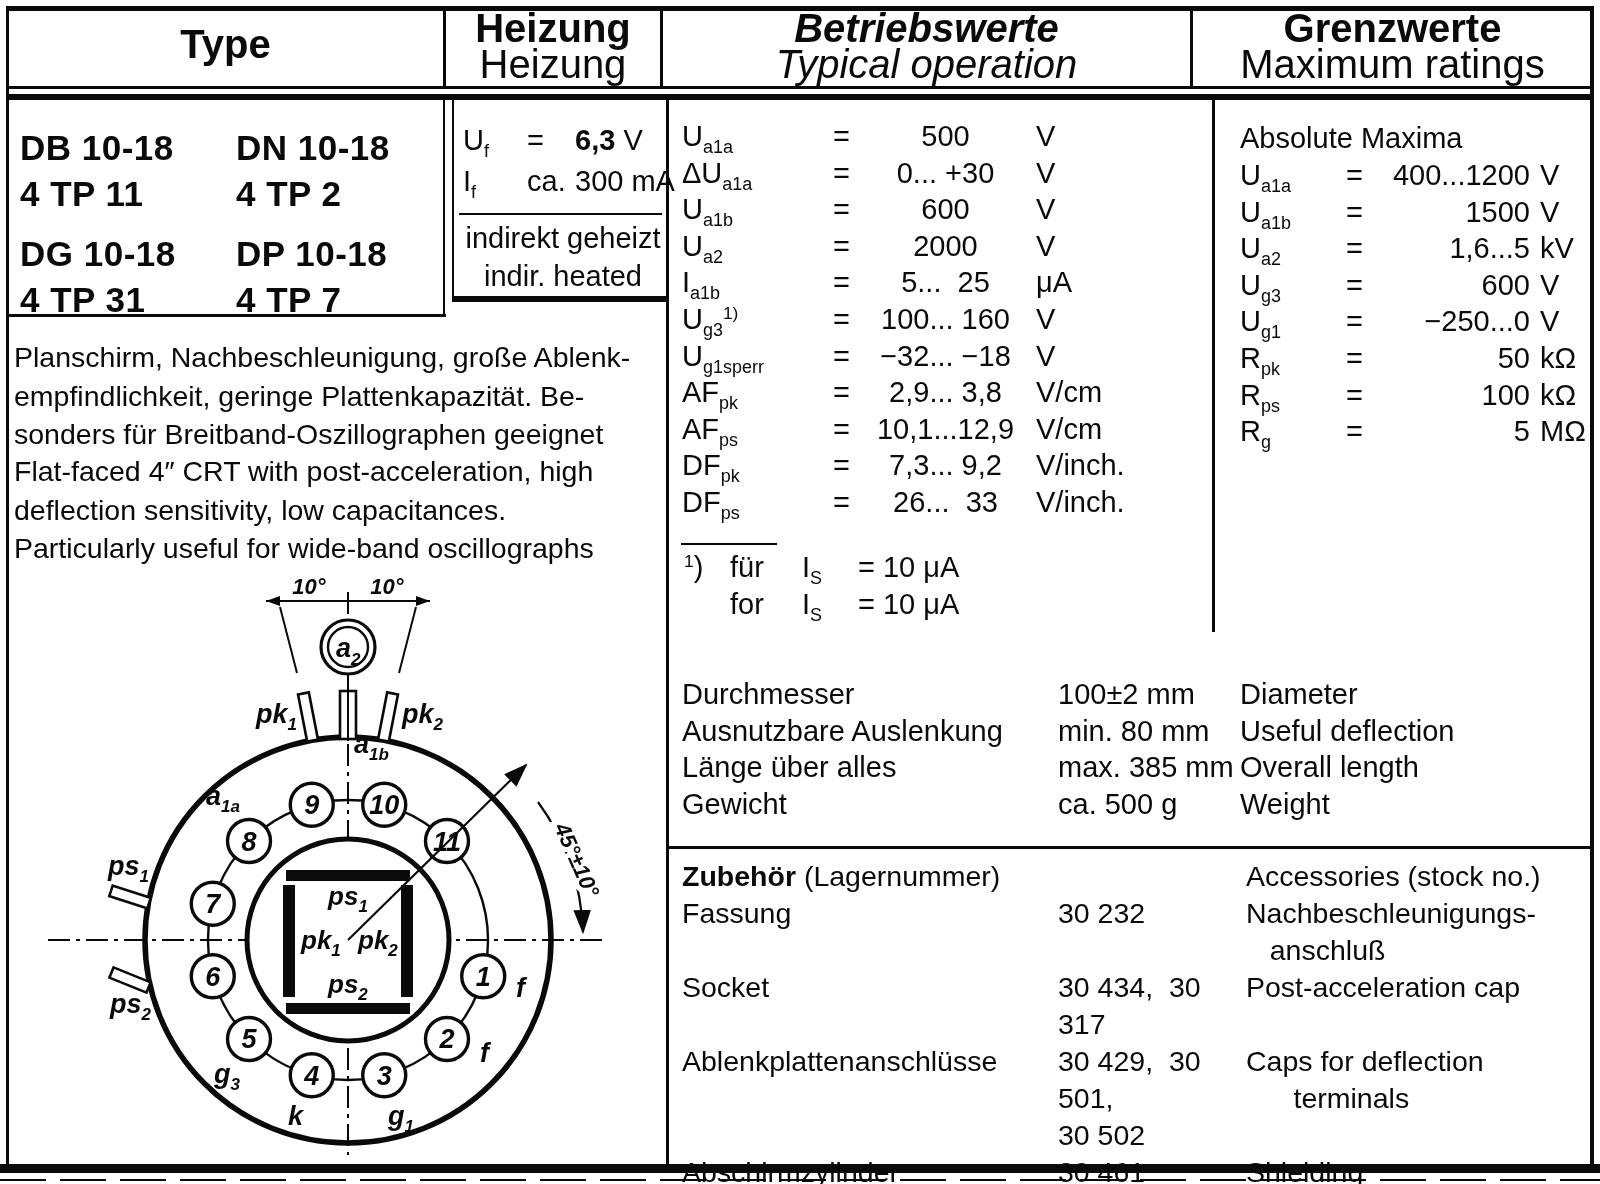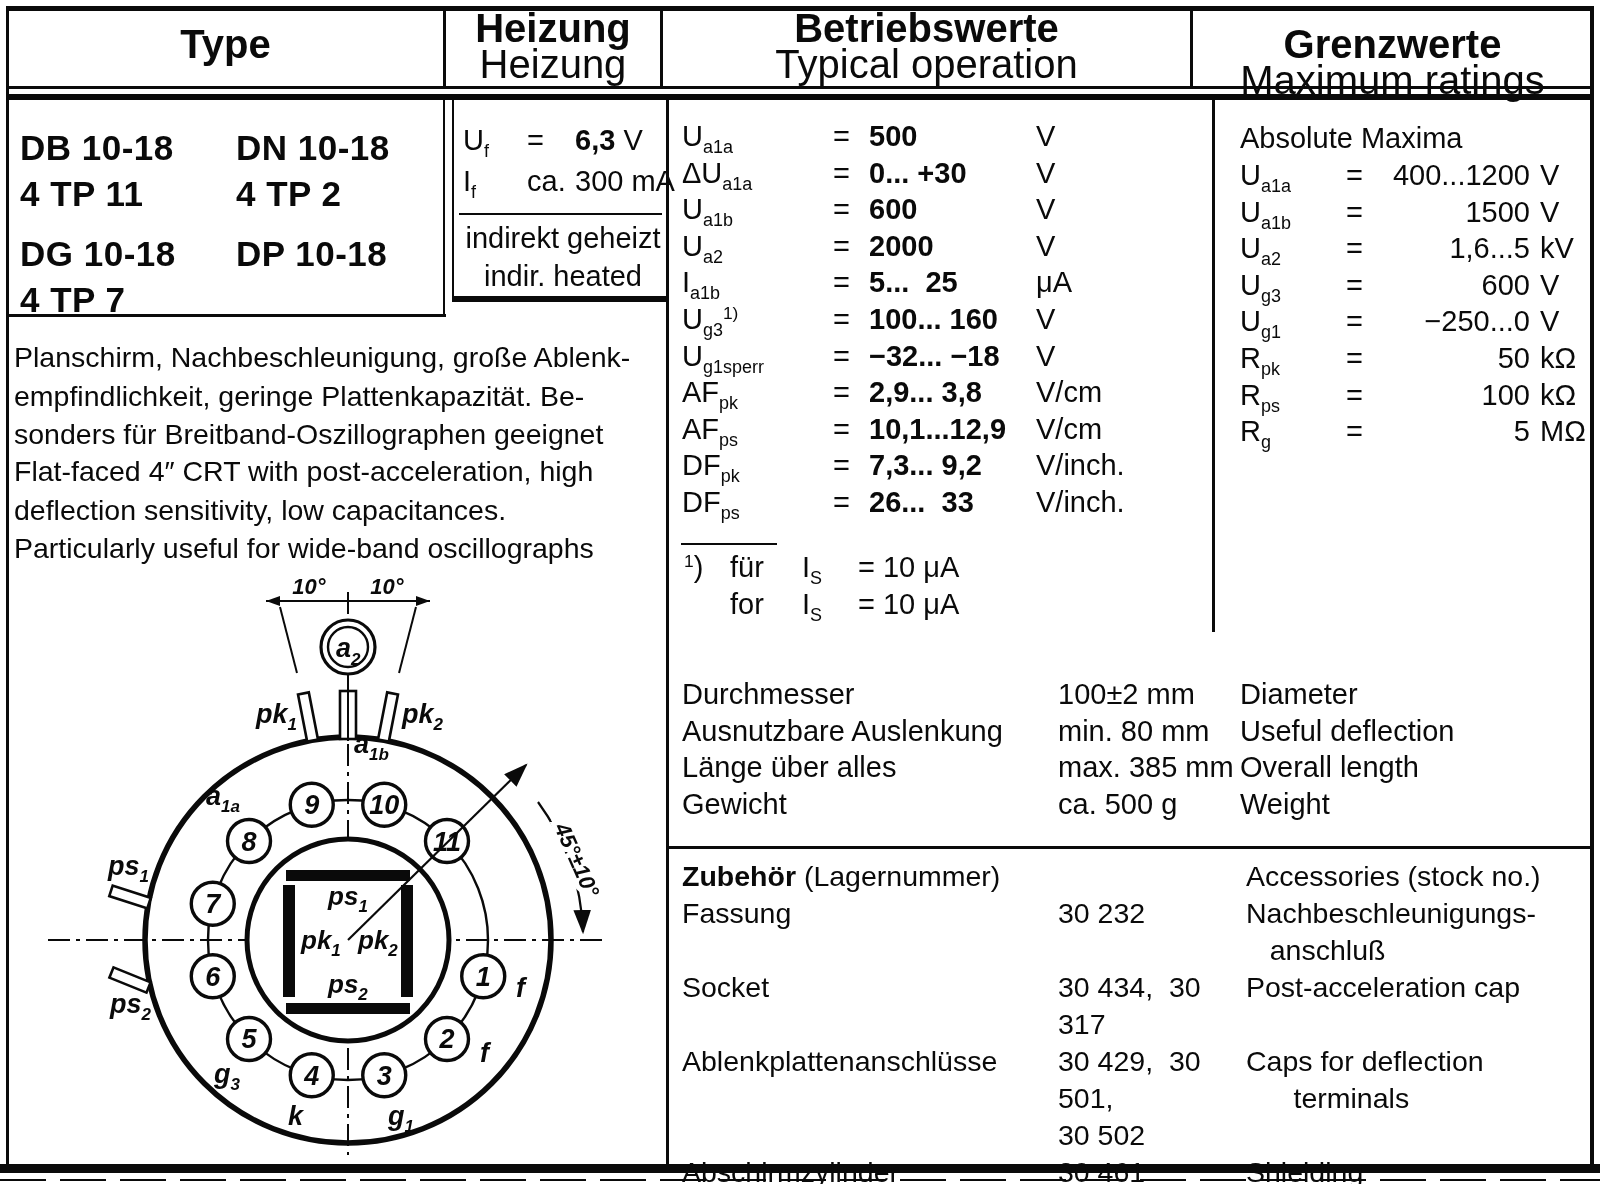--- a/index.html
+++ b/index.html
@@ -30,21 +30,21 @@
   .hnote{height:38px;white-space:nowrap;}
 
   
   .desc{position:absolute;left:14px;width:652px;font-size:28.5px;line-height:38.5px;white-space:pre-line;}
 
   
   .oplist{position:absolute;left:682px;top:120px;width:500px;font-size:29px;}
   .prow{display:flex;align-items:baseline;height:36.6px;white-space:pre;}
   .psym{flex:0 0 151px;}
   .peq{flex:0 0 36px;}
-  .pval{flex:0 0 153px;text-align:left;font-weight:bold;}
+  .pval{flex:0 0 153px;text-align:center;}
   .punit{margin-left:14px;}
 
   
   .fnline{display:flex;align-items:baseline;height:37px;font-size:29px;white-space:pre;}
   .fnmark{flex:0 0 46px;}
   .fnword{flex:0 0 72px;}
   .fnsym{flex:0 0 56px;}
 
   
   .limlist{position:absolute;left:1240px;top:122px;width:345px;font-size:29px;}
@@ -96,43 +96,44 @@
   <div class="rule" style="left:681px;top:543px;width:96px;height:2px;"></div>
   <div class="rule" style="left:668px;top:846px;width:922px;height:3px;"></div>
 
   <div class="hdr" style="left:8px;top:26px;width:435px;">
     <div class="de">Type</div>
   </div>
   <div class="hdr" style="left:446px;top:10px;width:214px;">
     <div class="de">Heizung</div>
     <div>Heizung</div>
   </div>
-  <div class="hdr" style="left:663px;top:10px;width:527px;">
+  <div class="hdr" style="left:663px;top:10px;width:527px;font-style:italic;">
     <div class="de">Betriebswerte</div>
     <div>Typical operation</div>
   </div>
-  <div class="hdr" style="left:1193px;top:26px;width:399px;">
+  <div class="hdr" style="left:1193px;top:10px;width:399px;">
     <div class="de">Grenzwerte</div>
     <div>Maximum ratings</div>
   </div>
 
   <div class="type-list">
       <div class="type-line">
         <span class="type-name">DB  10-18</span>
         <span class="type-name">DN 10-18</span>
       </div>
       <div class="type-line">
         <span class="type-name">4 TP 11</span>
         <span class="type-name">4 TP 2</span>
       </div>
       <div class="type-line type-gap">
         <span class="type-name">DG 10-18</span>
         <span class="type-name">DP  10-18</span>
       </div>
       <div class="type-line">
+        <span class="type-name">4 TP 31</span>
         <span class="type-name">4 TP 7</span>
       </div>
     </div>
 
   <div class="heat">
       <div class="hrow">
         <span class="hsym">U<sub>f</sub></span>
         <span class="hmid">=</span>
         <span class="hval"><span class="b">6,3</span> V</span>
       </div>

